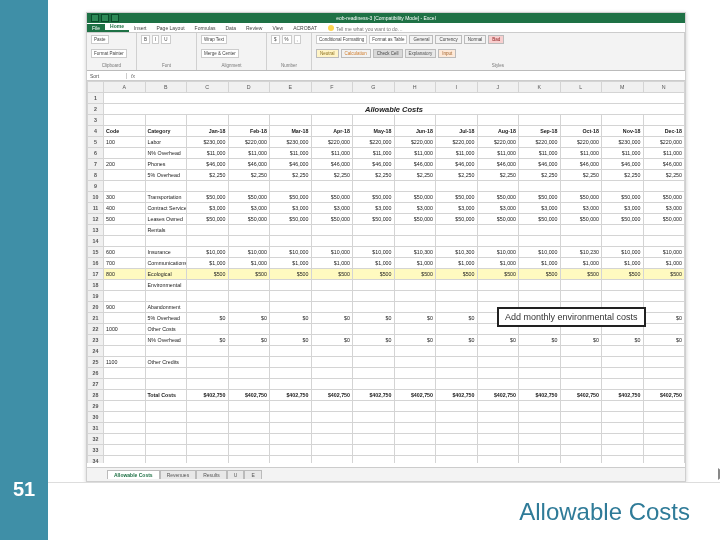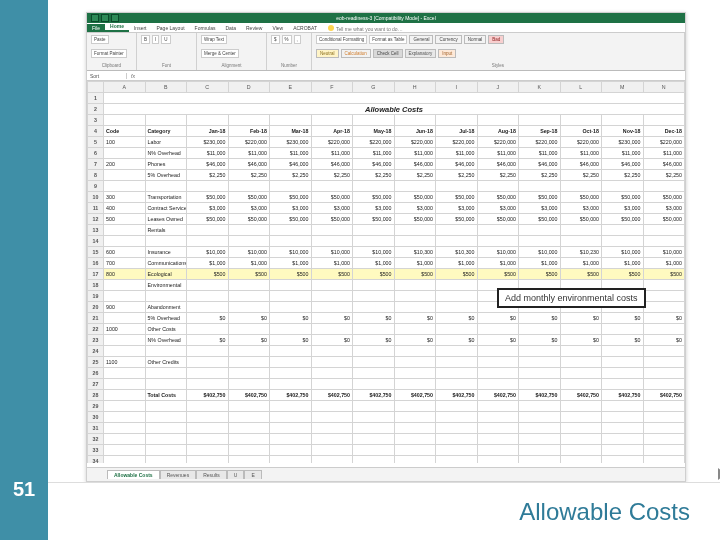--- a/index.html
+++ b/index.html
@@ -49,21 +49,21 @@
   table.grid th, table.grid td { border:1px solid #d4d4d4; height:11px; padding:0 2px; overflow:hidden; white-space:nowrap; }
   .col-hdr { background:#f0f0f0; text-align:center; color:#555; font-weight:400; }
   .row-hdr { background:#f0f0f0; text-align:center; width:16px; color:#555; }
   .title-row td { font-weight:700; font-style:italic; font-size:7.5px; text-align:center; }
   .hdr-row td { font-weight:700; }
   .num { text-align:right; }
   .cat { }
   .yellow-row td.num, .yellow-row td.cat, .yellow-row td.code { background:#fffac0; }
   .total-row td { font-weight:700; }
 
-  .callout { position:absolute; border:2px solid #222; background:#fff; font-size:9px; padding:3px 6px; z-index:5; white-space:nowrap; }
+  .callout { position:absolute; border:2px solid #222; background:#fff; font-size:9px; padding:3px 6px; z-index:5; white-space:nowrap;margin-top:19px; }
 
   .sheet-tabs { position:absolute; bottom:0; left:0; right:0; height:14px; background:#f3f3f3; border-top:1px solid #ccc; display:flex; align-items:center; font-size:5px; padding-left:20px; gap:0; }
   .sheet-tabs .stab { border:1px solid #bbb; border-bottom:none; padding:1px 6px; background:#e8e8e8; color:#555; }
   .sheet-tabs .stab.active { background:#fff; color:#1e7145; font-weight:600; }
   .scroll-right-hint { position:absolute; right:-6px; bottom:60px; width:0;height:0;border-left:8px solid #888;border-top:6px solid transparent;border-bottom:6px solid transparent;}
 </style>
 </head>
 <body>
 
 <div class="slide">

